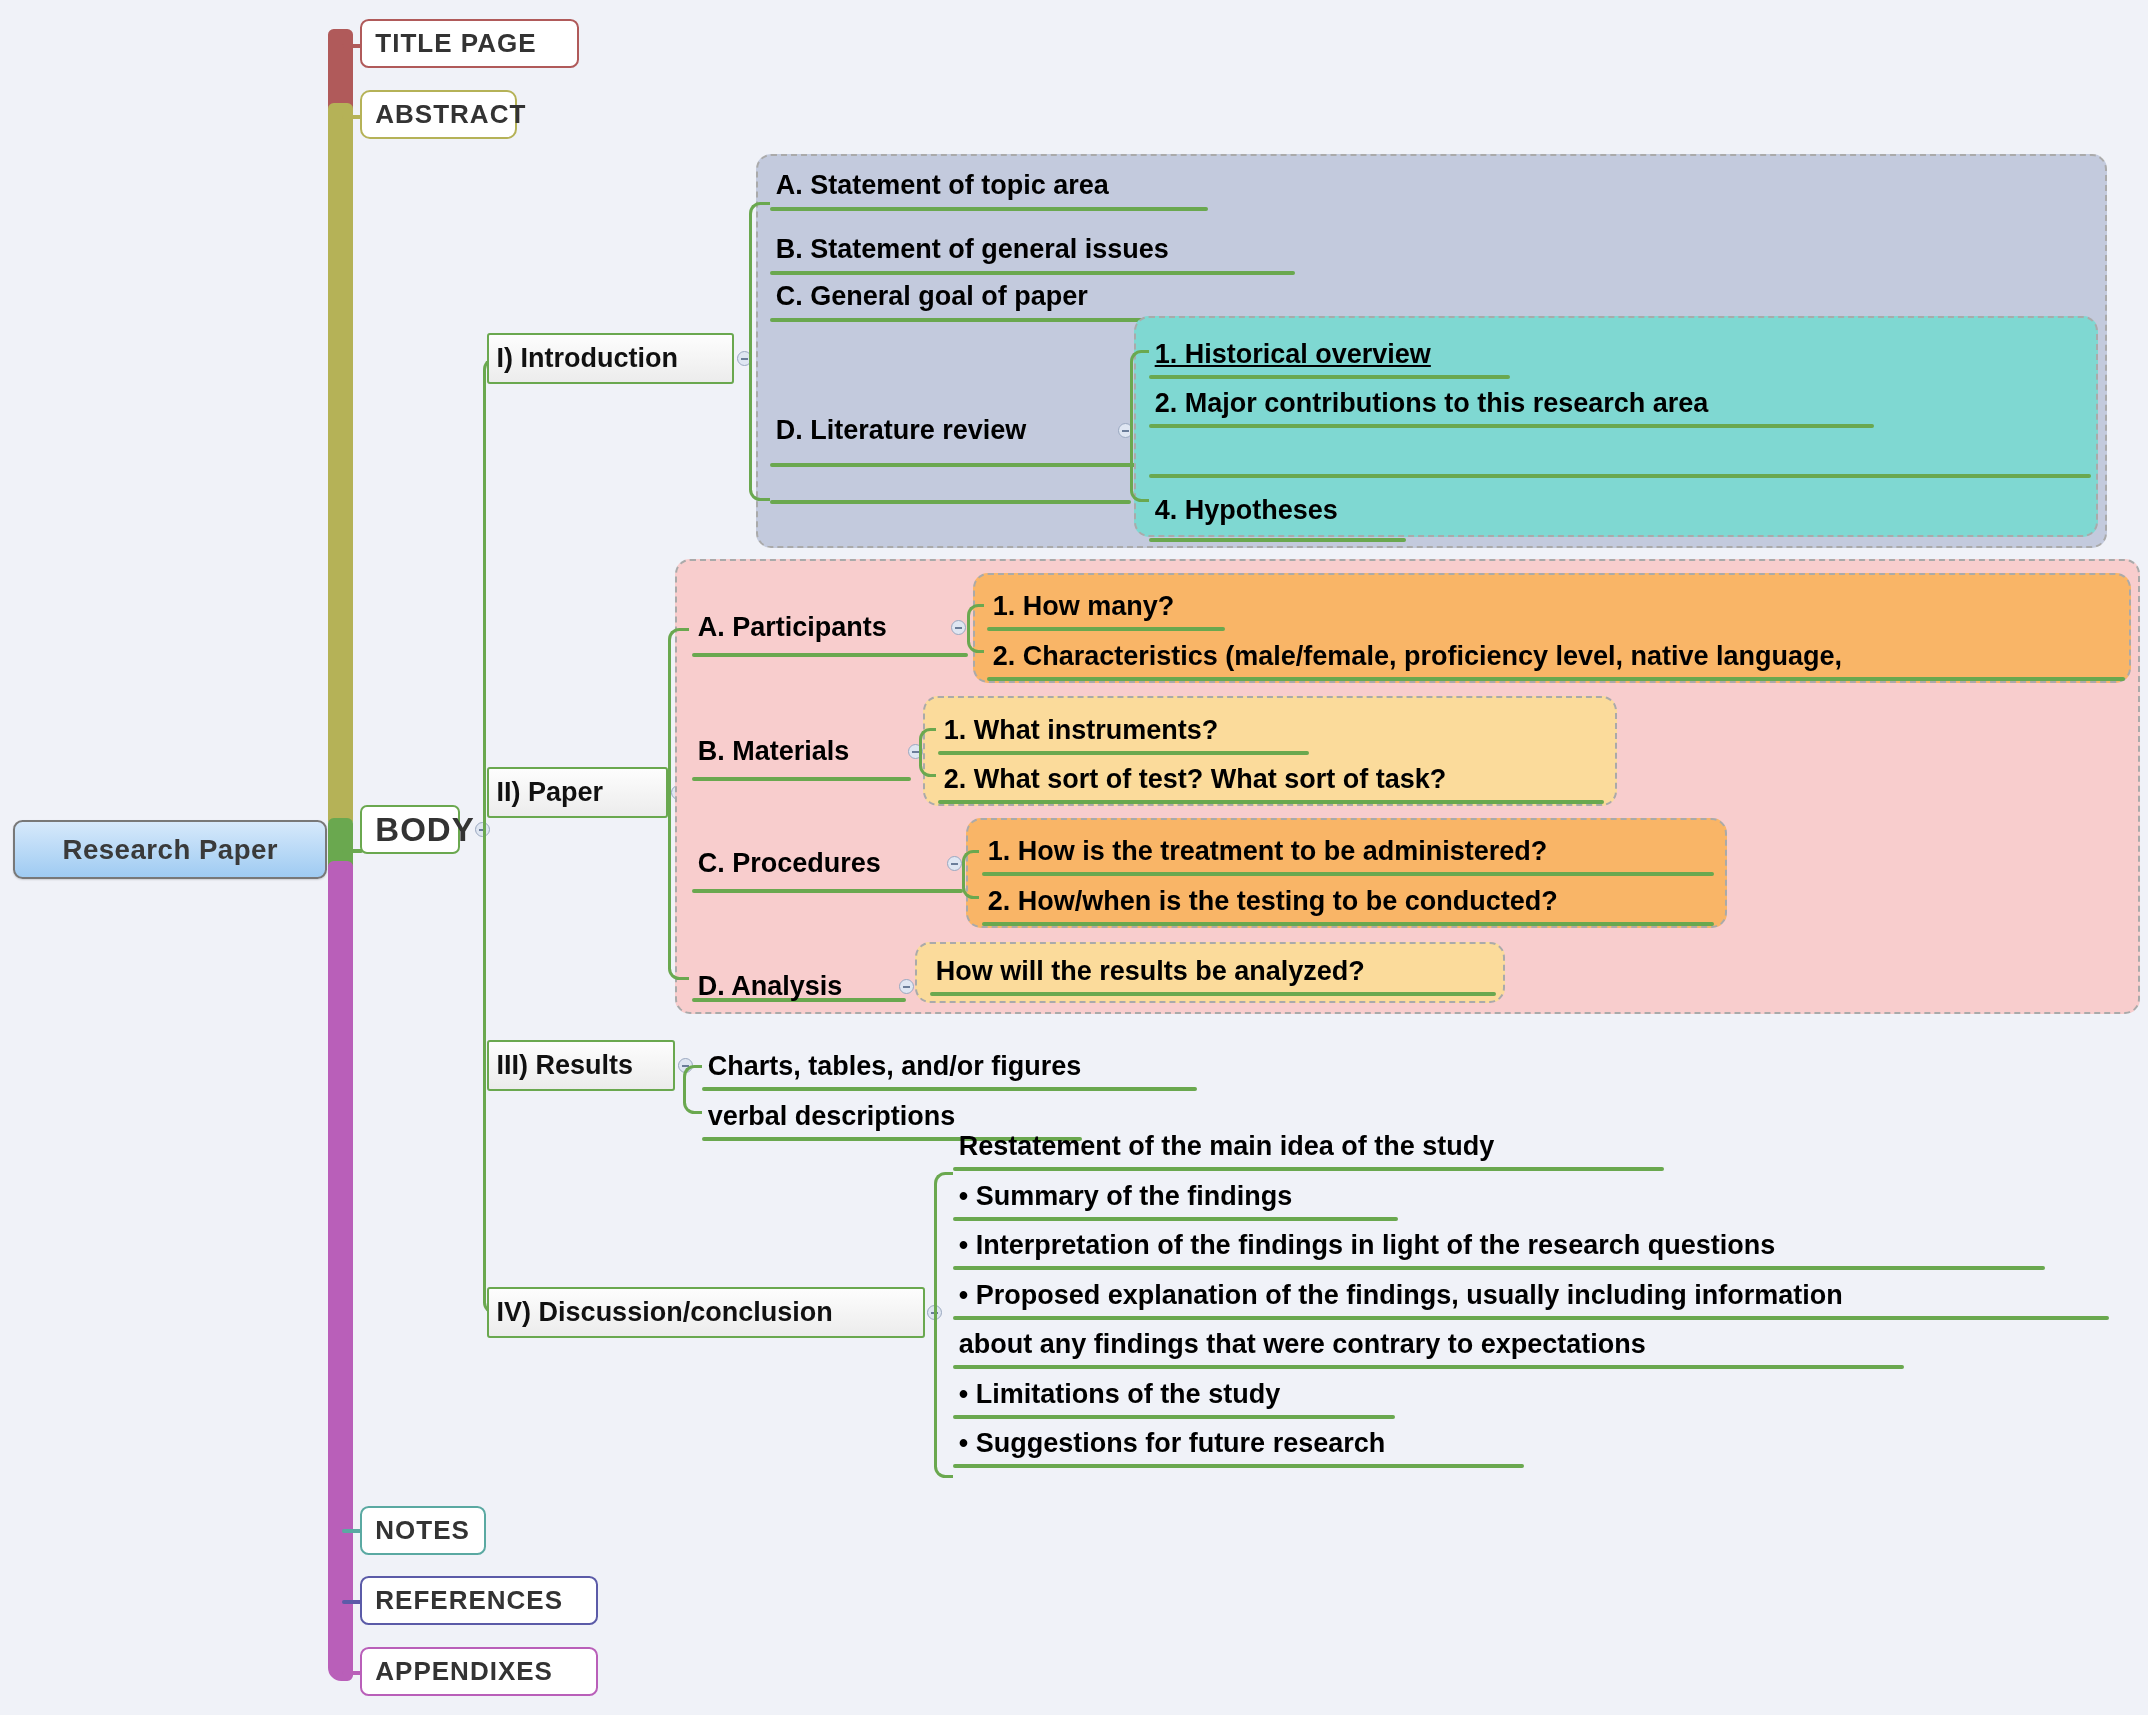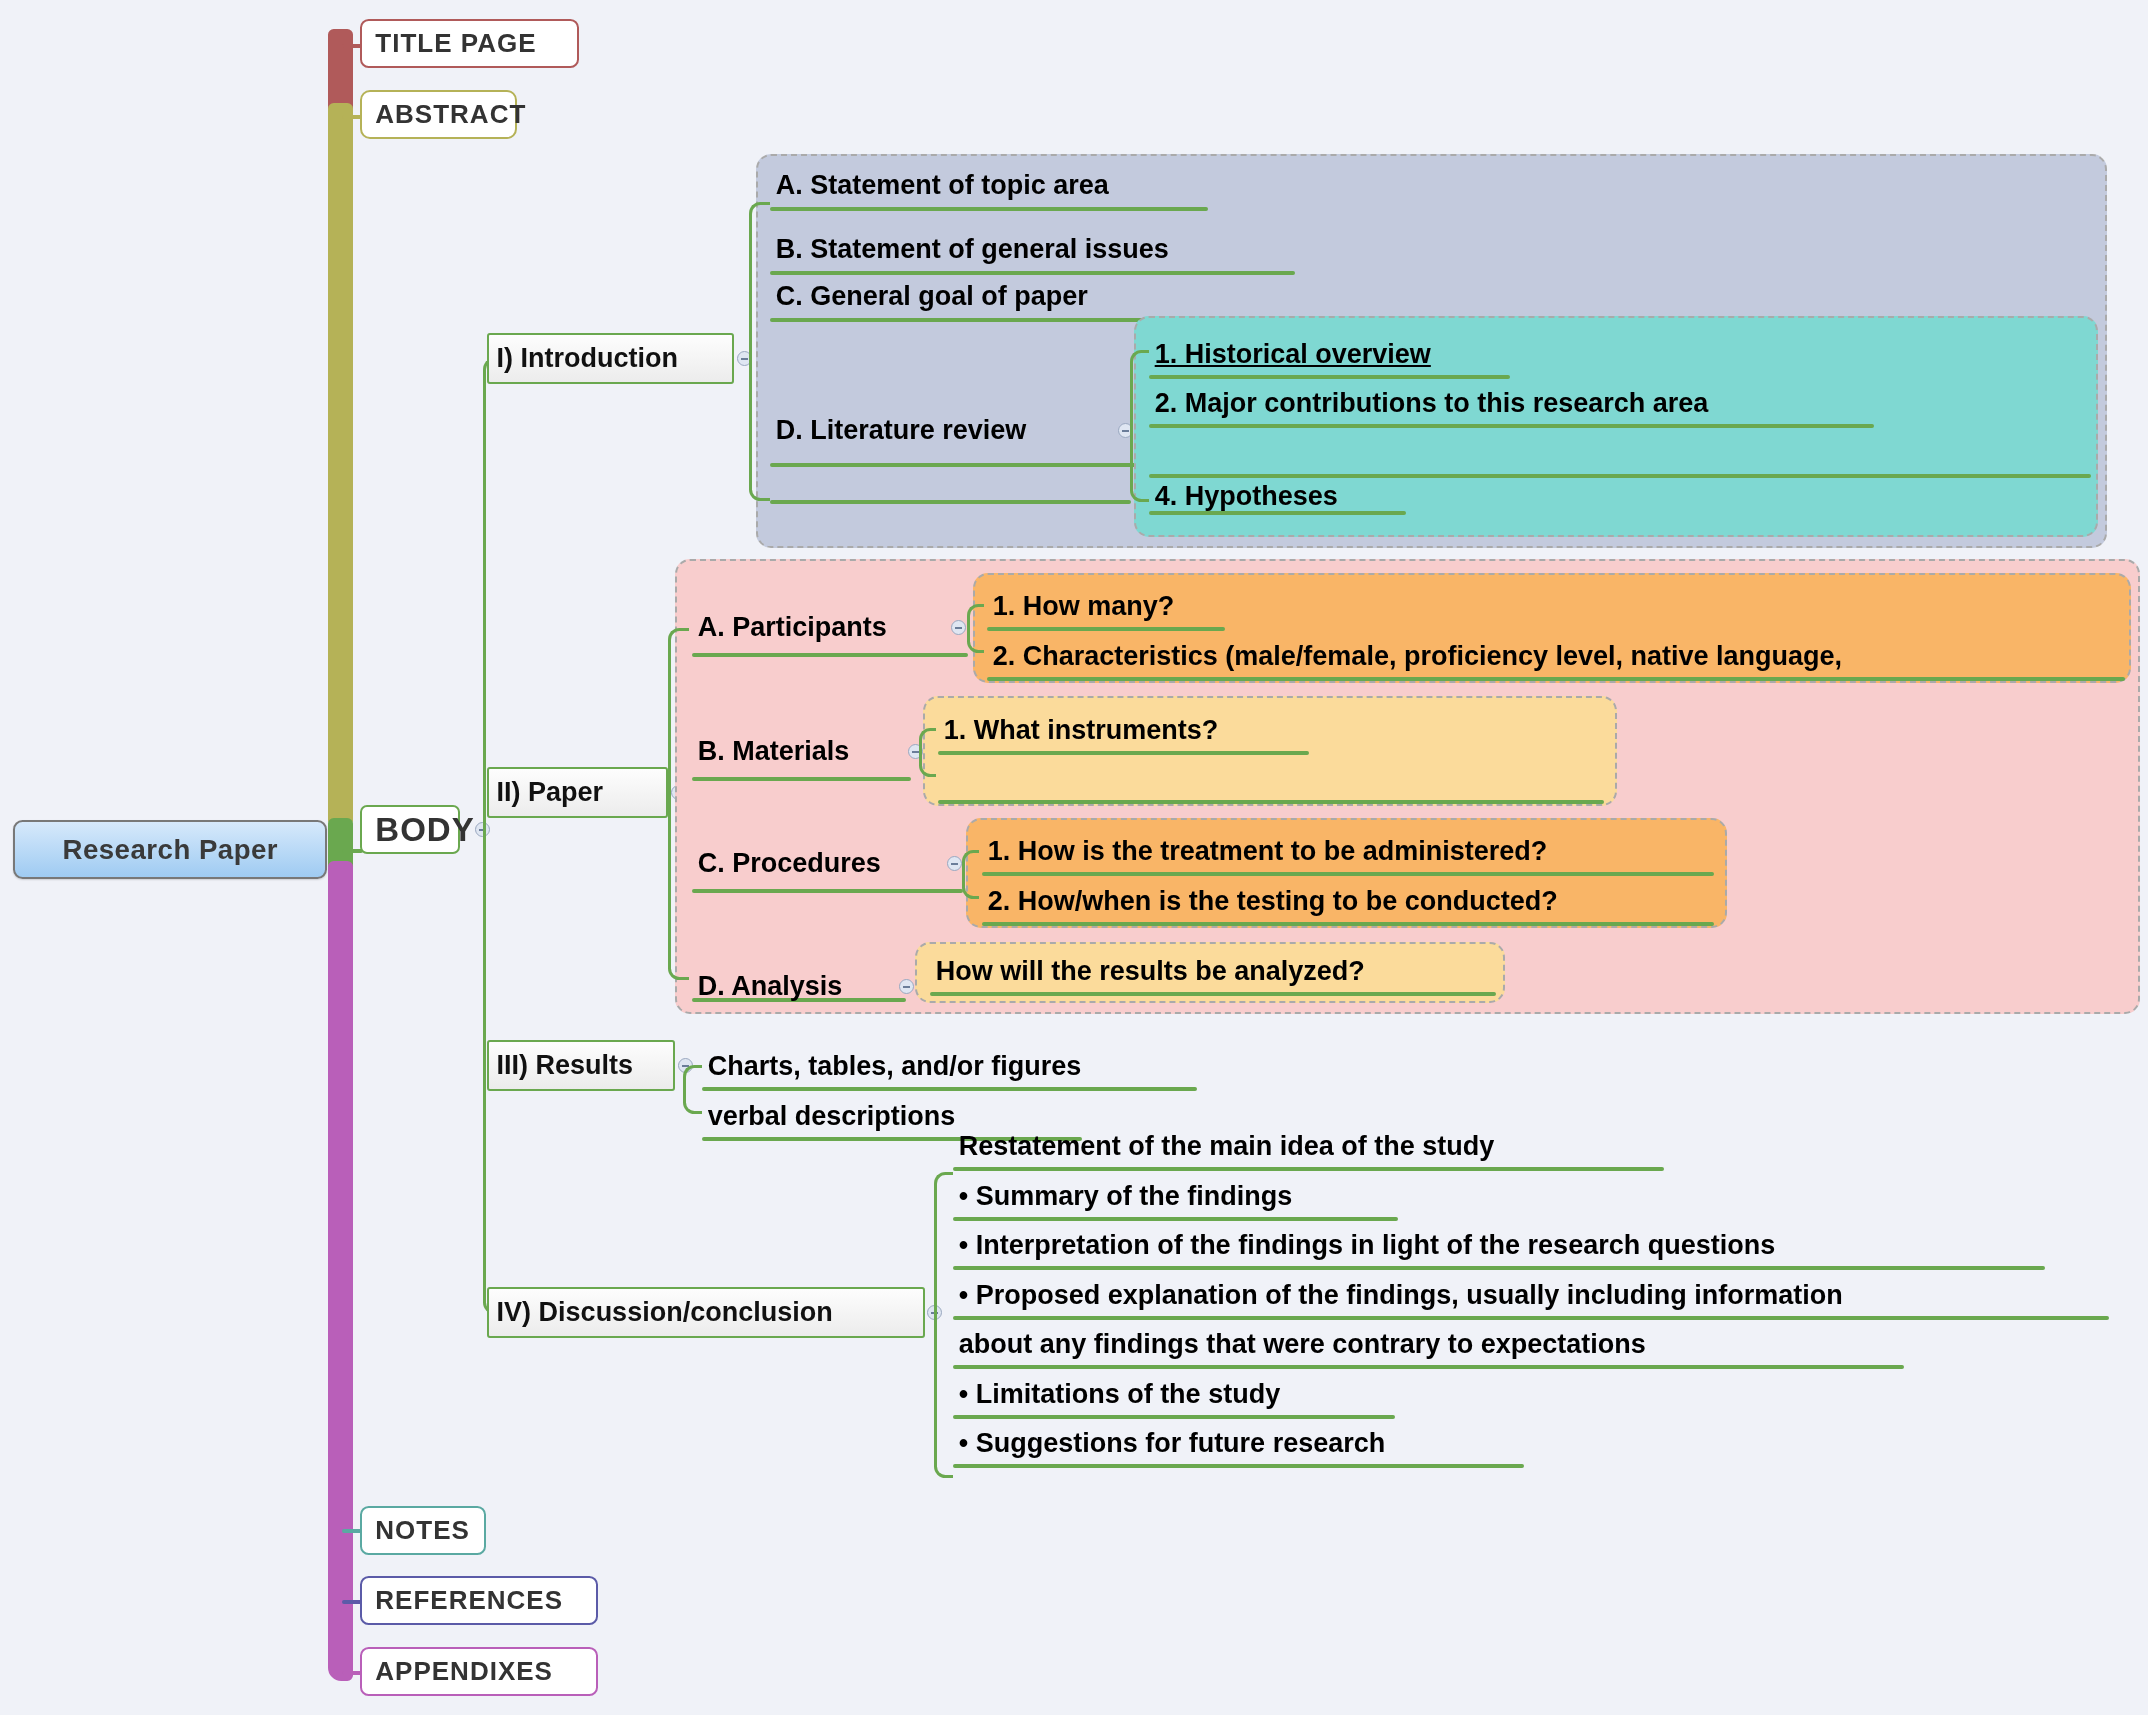--- a/index.html
+++ b/index.html
@@ -190,21 +190,21 @@
 
   <div class="leaf" style="left:1149px;top:379px;width:725px;height:49px;font-size:27px;">
     <span class="txt">2. Major contributions to this research area</span>
     <span class="ul" style="width:725px;"></span>
   </div>
 
   <div class="leaf" style="left:1149px;top:429px;width:942px;height:49px;font-size:27px;">
     <span class="ul" style="width:942px;"></span>
   </div>
 
-  <div class="leaf" style="left:1149px;top:478px;width:257px;height:37px;font-size:27px;">
+  <div class="leaf" style="left:1149px;top:478px;width:257px;height:64px;font-size:27px;">
     <span class="txt">4. Hypotheses</span>
     <span class="ul" style="width:257px;"></span>
   </div>
 
   <div class="group" style="left:675px;top:559px;width:1465px;height:455px;background:#f8cdcd;"></div>
 
   <div class="elbow" style="left:668px;top:628px;width:21px;height:352px;"></div>
 
   <div class="leaf" style="left:692px;top:602px;width:238px;height:51px;font-size:27px;">
     <span class="txt">A. Participants</span>
@@ -245,20 +245,21 @@
 
   <div class="group" style="left:923px;top:696px;width:694px;height:110px;background:#fbdb9b;"></div>
   <div class="elbow" style="left:919px;top:728px;width:17px;height:49px;"></div>
 
   <div class="leaf" style="left:938px;top:706px;width:371px;height:49px;font-size:27px;">
     <span class="txt">1. What instruments?</span>
     <span class="ul" style="width:371px;"></span>
   </div>
 
   <div class="leaf" style="left:938px;top:755px;width:666px;height:49px;font-size:27px;">
+    <span class="txt">2. What sort of test? What sort of task?</span>
     <span class="ul" style="width:666px;"></span>
   </div>
 
   <div class="group" style="left:966px;top:818px;width:761px;height:110px;background:#f9b567;"></div>
   <div class="elbow" style="left:962px;top:850px;width:17px;height:49px;"></div>
 
   <div class="leaf" style="left:982px;top:827px;width:732px;height:49px;font-size:27px;">
     <span class="txt">1. How is the treatment to be administered?</span>
     <span class="ul" style="width:732px;"></span>
   </div>

